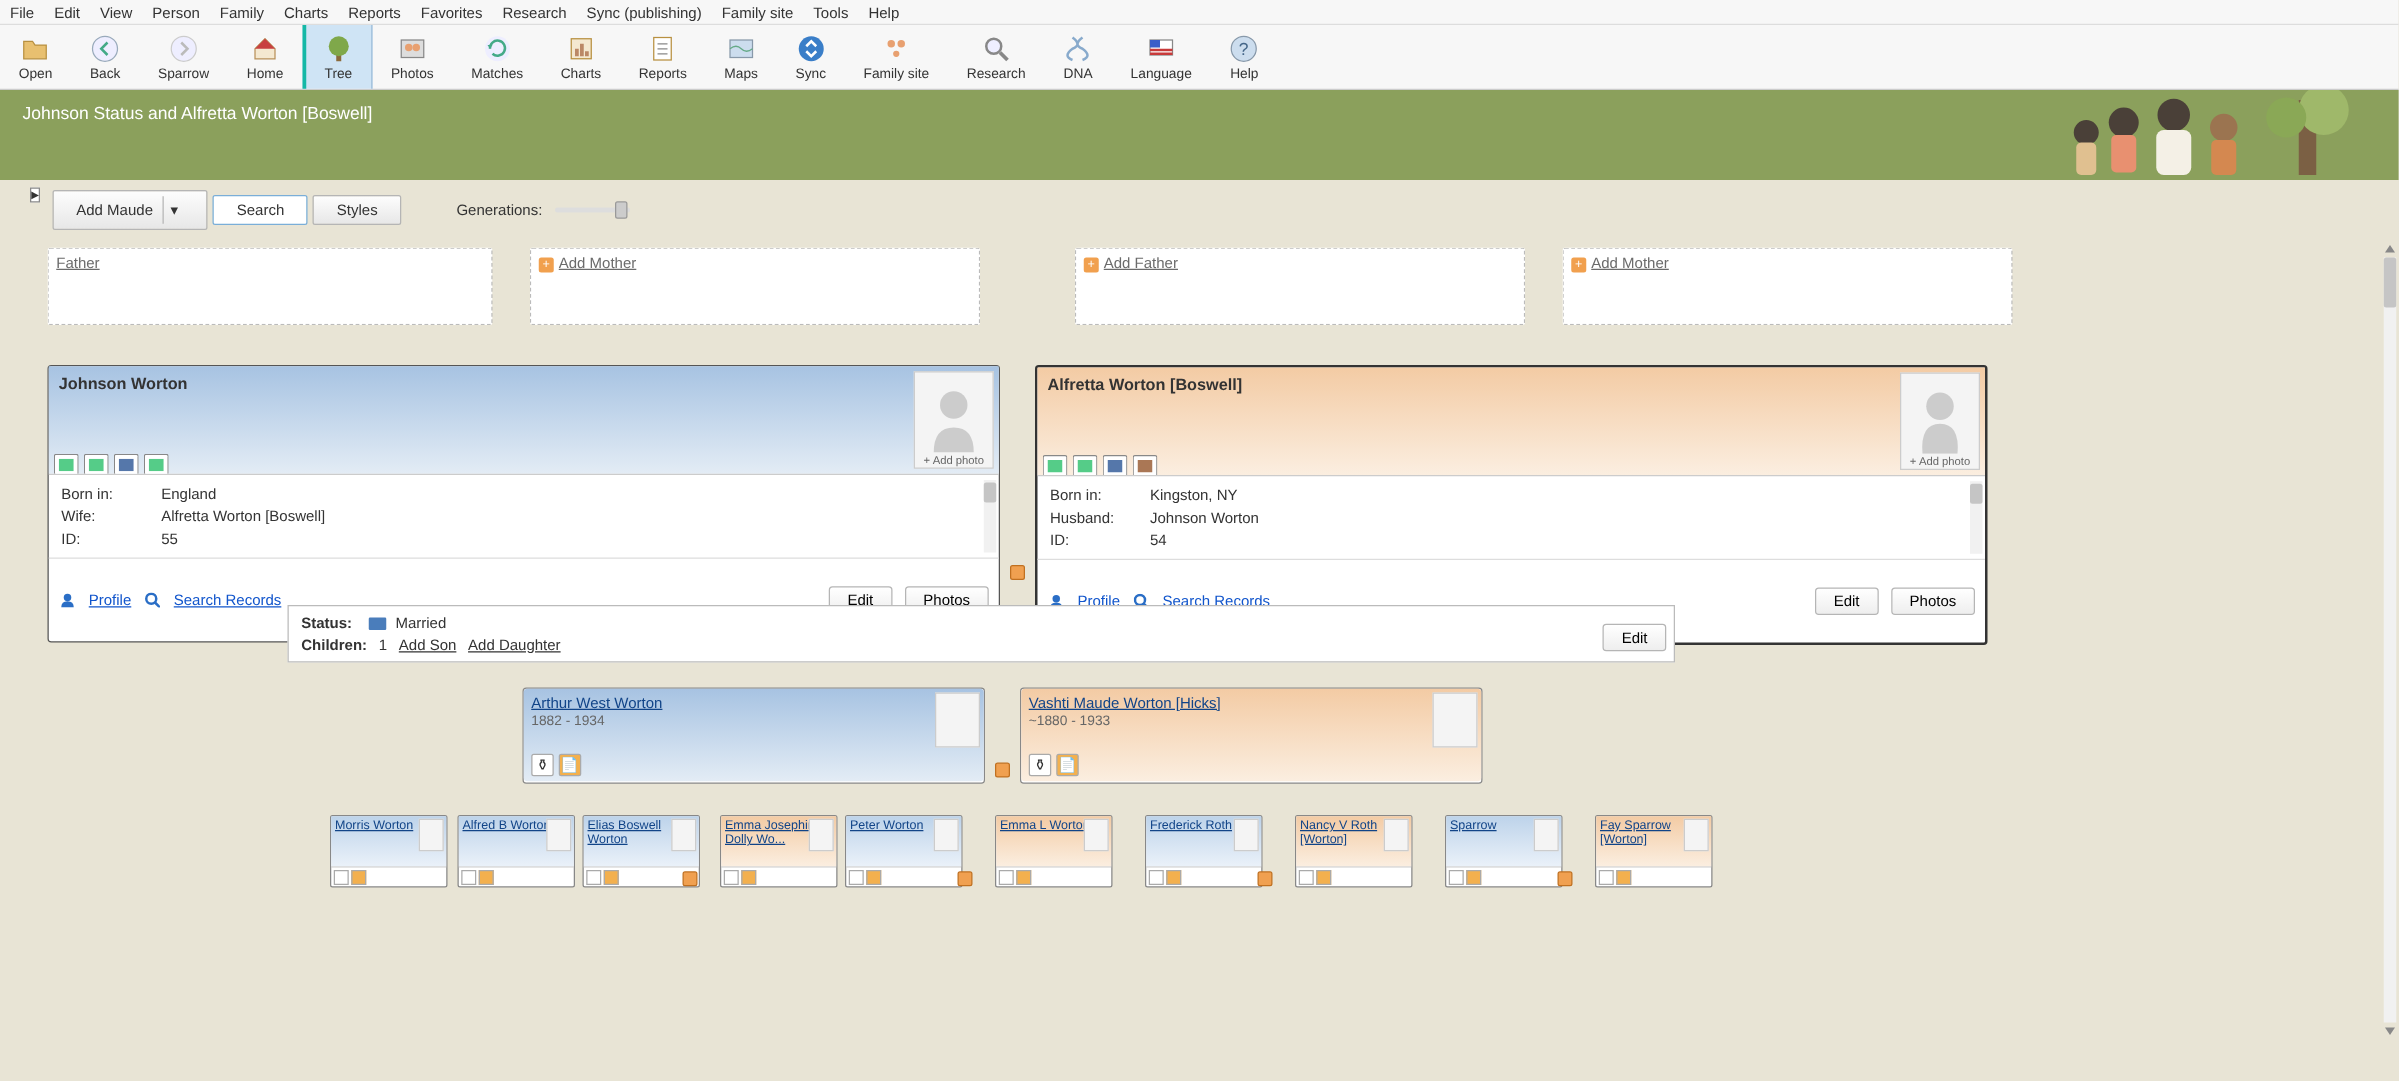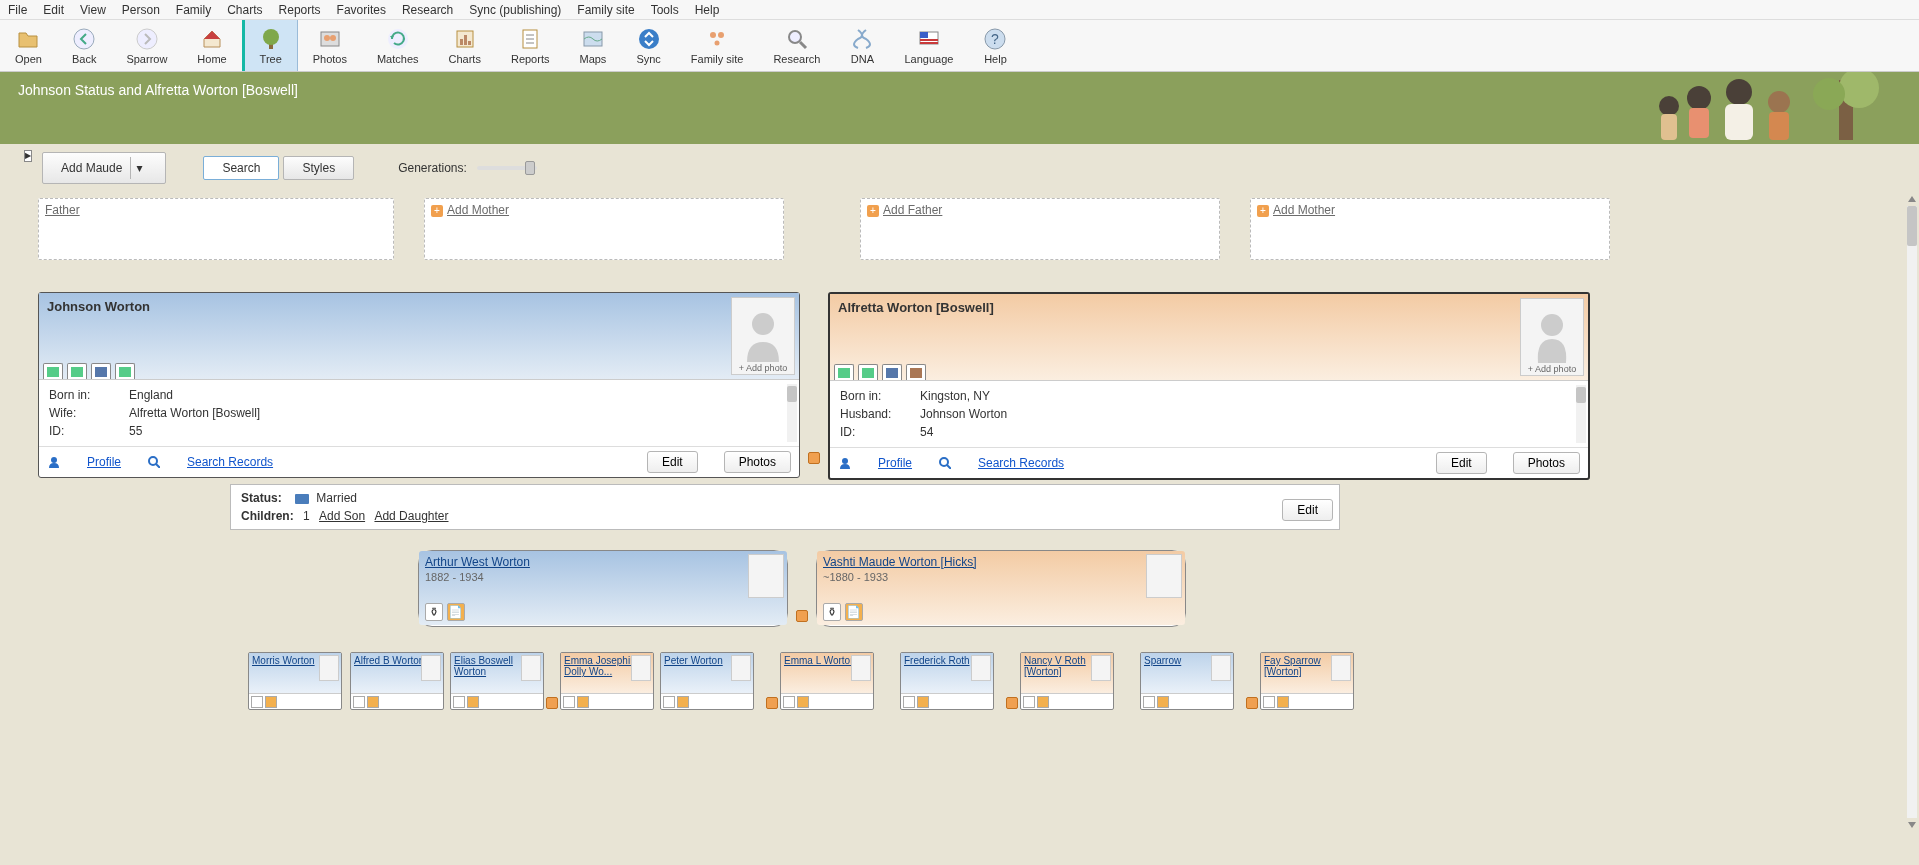--- a/index.html
+++ b/index.html
@@ -18,21 +18,21 @@
 
 
 .header { background: #8ba05c; color: #fff; padding: 10px 18px; height: 72px; position: relative; overflow: hidden;}
 .header h1 { font-size: 26px; font-weight: bold; margin-bottom:2px; }
 .header .subtitle { font-size: 14px; }
 .header-illustration { position:absolute; right:30px; top:0; height:72px; width:250px;}
 
 
 .controls { padding: 8px 12px; display: flex; align-items: center; gap: 4px; background:#e8e4d5; margin-left: 30px;}
 .btn { background: linear-gradient(#fdfdfd,#e7e7e7); border:1px solid #b5b5b5; padding: 4px 18px; border-radius:2px; font-size:12px; cursor:pointer;}
-.btn.highlighted { border-color:#7aaed8; background:#fff;margin-left:33px;}
+.btn.highlighted { border-color:#7aaed8; background:#fff;}
 .dropdown-btn { display:flex; align-items:center;}
 .dropdown-arrow{ border-left:1px solid #b5b5b5; padding:4px 5px; margin-left:8px;}
 .gen-label { margin-left: 40px; font-size:12px;}
 .slider { width: 60px; height: 4px; background:#ddd; margin-left:6px; position:relative; border-radius:2px;}
 .slider-thumb { width:10px; height:14px; background:#ccc; border:1px solid #999; position:absolute; top:-5px; left:48px; border-radius:2px;}
 
 
 .canvas { position: relative; background:#e8e4d5; height: 640px; margin-left:30px; overflow:auto;}
 .scroll-ind { position:absolute; right:2px; top:0; width:10px; height:100%; }
 .scroll-track{position:absolute; right:0; top:14px; bottom:14px; width:10px; background:#f1f1f1;}
@@ -53,48 +53,48 @@
 .silhouette { position:absolute; right:4px; top:4px; width:64px; height:78px; background:#f4f4f4; border:1px solid #ccc; display:flex; flex-direction:column; align-items:center; justify-content:flex-end;}
 .silhouette svg { width:44px; height:54px;}
 .silhouette .add-photo { font-size:9px; color:#666; padding:1px; }
 .card-tabs { display:flex; gap:4px; padding:0 4px; margin-top:-16px; position:relative; z-index:2;}
 .card-tab{ width:20px; height:16px; background:#fff; border:1px solid #888; border-bottom:none; border-radius:2px 2px 0 0; display:flex; align-items:center; justify-content:center;}
 .card-body { padding:6px 10px; position:relative; border-top:1px solid #ccc;}
 .info-row { display:flex; padding:2px 0; font-size:12px;}
 .info-label { width:80px; }
 .card-body-scroll{ position:absolute; right:2px; top:4px; bottom:4px; width:10px; background:#f1f1f1;}
 .card-body-scroll .thumb{ width:100%; height:16px; background:#c5c5c5; margin-top:2px; border-radius:2px;}
-.card-footer { display:flex; align-items:center; gap:26px; padding:4px 8px; border-top:1px solid #ddd;}
+.card-footer { display:flex; align-items:center; gap:10px; padding:22px 8px; border-top:1px solid #ddd;}
 .card-footer a { color:#1155cc; text-decoration:underline; font-size:12px;}
 .icon-sm{ width:14px; height:14px; display:inline-flex; align-items:center; justify-content:center;}
 .spacer { flex:1;}
 .mini-btn { background:linear-gradient(#fff,#eee); border:1px solid #b5b5b5; padding:3px 14px; border-radius:3px; font-size:12px; cursor:pointer;}
 
 
 .connector { position:absolute; width:12px; height:12px; background:#f0a050; border:1px solid #c07020; border-radius:2px;}
 
 
 .status-bar { position:absolute; background:#fff; border:1px solid #bbb; padding:6px 10px; font-size:12px;}
 .status-bar .lbl { font-weight:bold; margin-right:6px;}
 .status-bar a { color:#333; text-decoration:underline; margin-left:6px;}
 .status-icon { display:inline-block; width:14px; height:10px; background:#4a7dbb; margin:0 4px; border-radius:1px; vertical-align:middle;}
 
 
-.mid-card { position:absolute; border:1px solid #888; border-radius:14px; background:#fff; width:370px; height:77px; }
+.mid-card { position:absolute; border:1px solid #888; border-radius:3px; background:#fff; width:370px; height:77px; }
 .mid-card.male .hdr{ background:linear-gradient(#a7c3e2,#e3ecf5);}
 .mid-card.female .hdr{ background:linear-gradient(#f3cba4,#fbeee0);}
 .mid-card .hdr { height:74px; padding:4px 6px; position:relative; border-radius:3px;}
 .mid-card .nm { color:#114488; text-decoration:underline; font-size:12px;}
 .mid-card .dates { font-size:11px; color:#666; margin-top:2px;}
 .mid-card .sil { position:absolute; right:3px; top:3px; width:36px; height:44px; background:#f4f4f4; border:1px solid #ccc;}
 .mid-card .icons { position:absolute; bottom:4px; left:6px; display:flex; gap:4px;}
 .mid-card .ic { width:18px; height:18px; border:1px solid #aaa; border-radius:2px; background:#fff; display:flex; align-items:center; justify-content:center;}
 
 
-.tiny { position:absolute; border:1px solid #888; width:94px; height:58px; background:#fff; border-radius:2px;}
+.tiny { position:absolute; border:1px solid #888; width:94px; height:58px; background:#fff; border-radius:2px;margin-left:16px;}
 .tiny.male .th{ background:linear-gradient(#bdd3ea,#eaf1f9);}
 .tiny.female .th{ background:linear-gradient(#f3cba4,#fbeee0);}
 .tiny .th{ height:40px; padding:2px 3px; position:relative;}
 .tiny .th a{ font-size:10px; color:#114488; text-decoration:underline; display:block; line-height:11px;}
 .tiny .sil-sm{ position:absolute; right:2px; top:2px; width:20px; height:26px; background:#f4f4f4; border:1px solid #ccc;}
 .tiny .ft { height:18px; border-top:1px solid #ccc; padding:2px; display:flex; gap:2px;}
 .tiny .ic-sm{ width:12px; height:12px; border:1px solid #aaa; background:#fff;}
 
 
 .collapse-handle { position:absolute; left:24px; top:150px; width:8px; height:12px; background:#fff; border:1px solid #888; font-size:8px; line-height:10px; text-align:center; z-index:5;}

